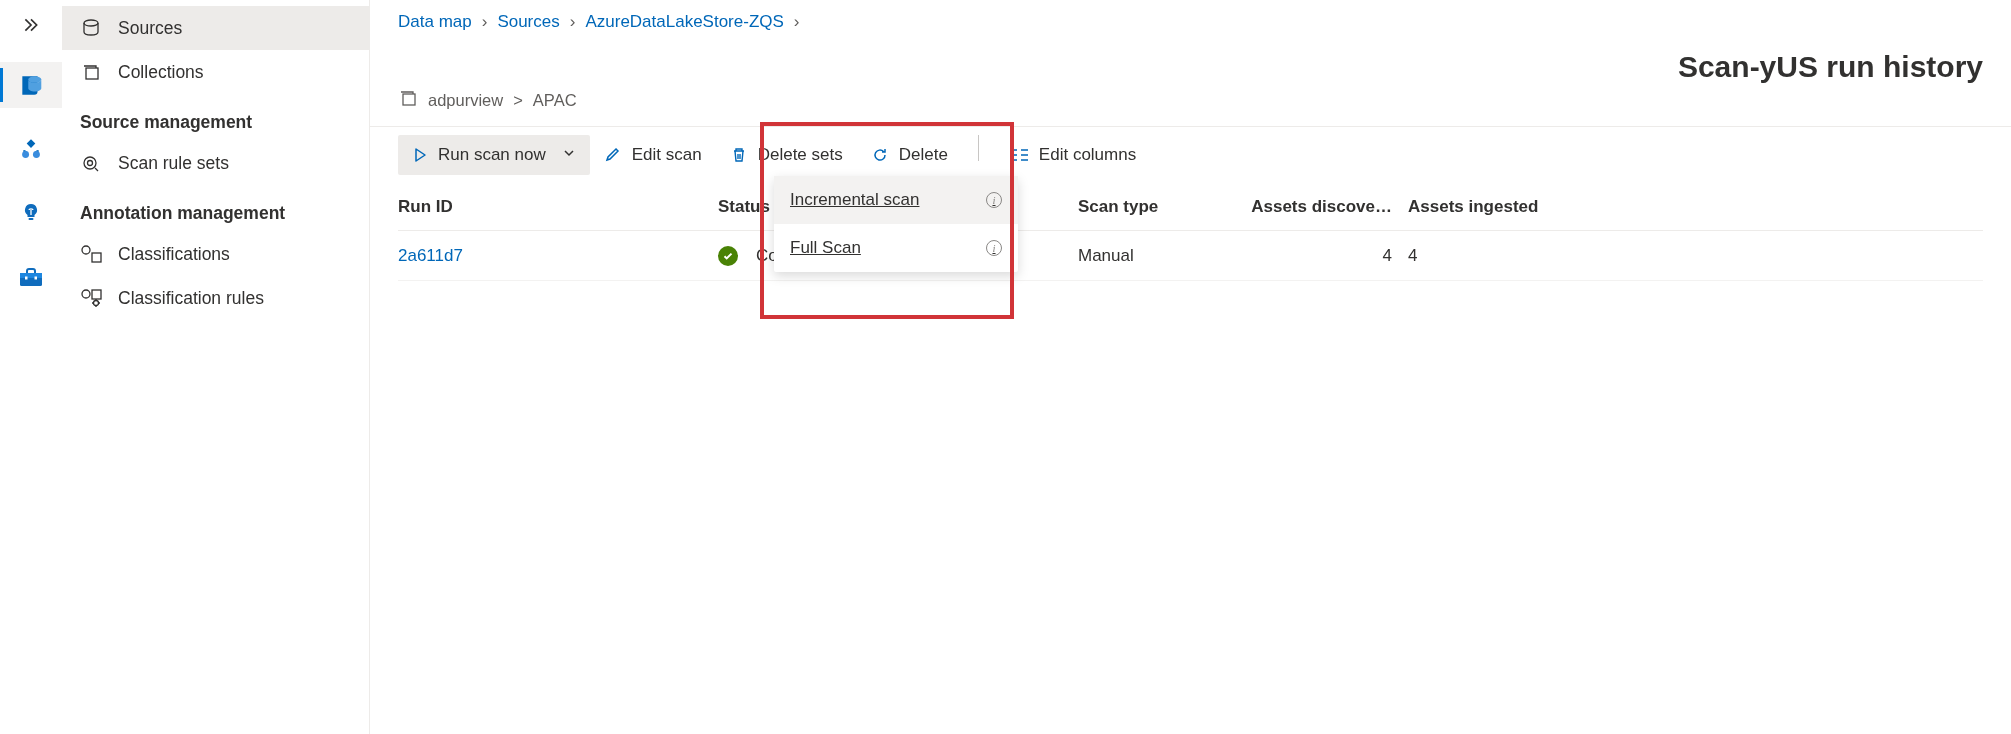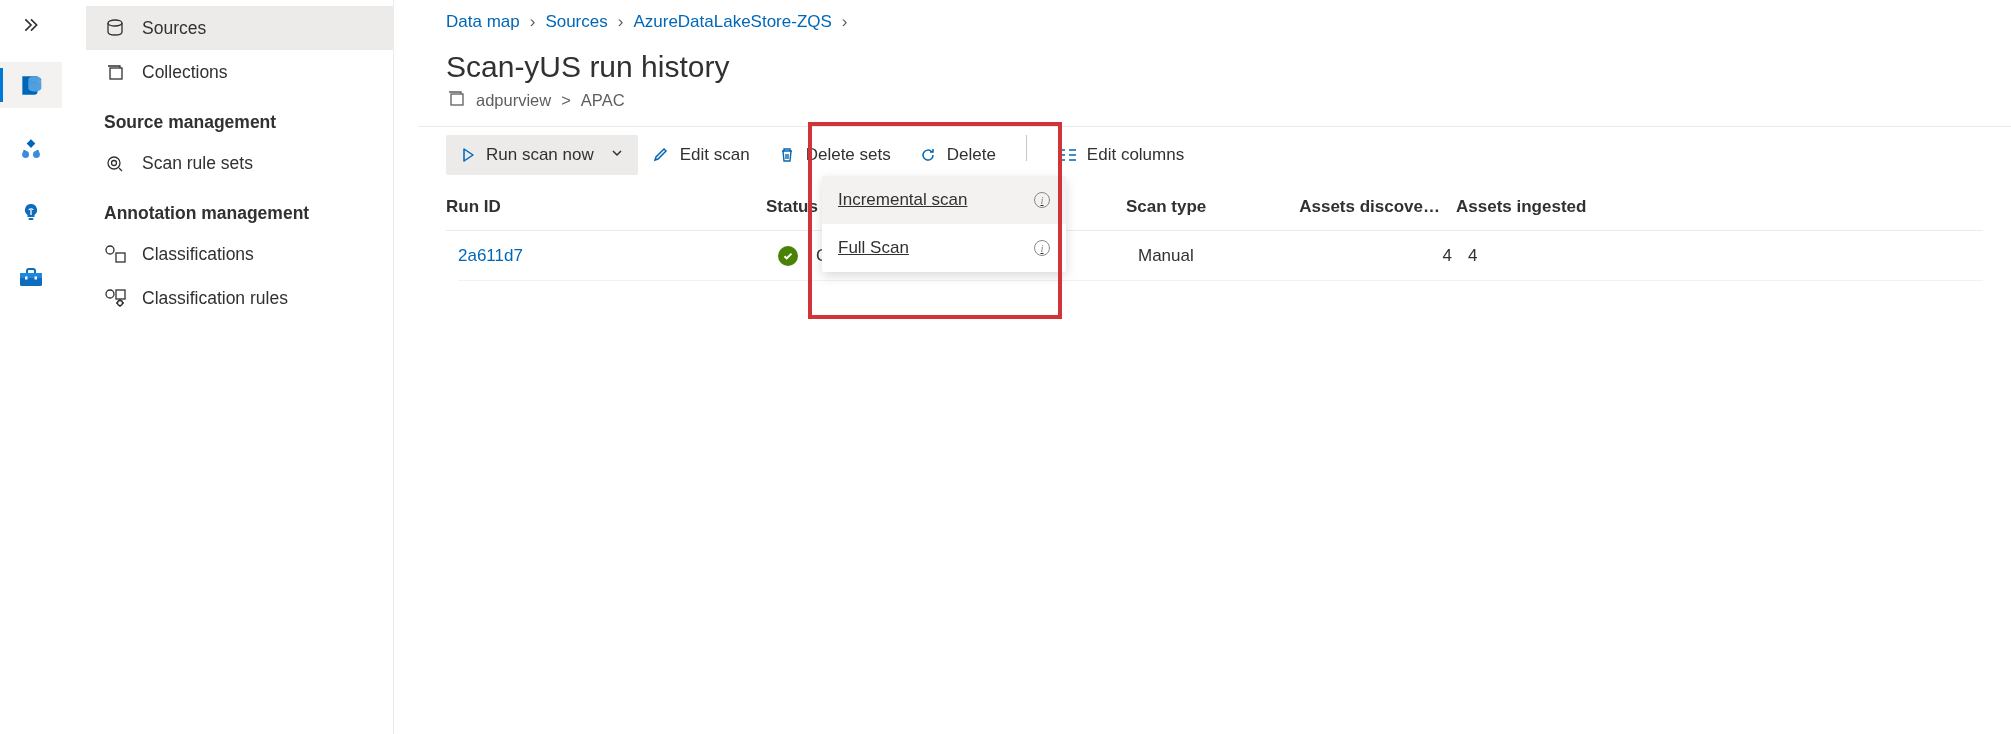--- a/index.html
+++ b/index.html
@@ -9,21 +9,20 @@
   color: #323130;
   background: #fff;
   width: 2011px;
   height: 734px;
   overflow: hidden;
 }
 .app {
   display: flex;
   width: 100%;
   height: 100%;
-  gap: 24px;
 }
 
 
 .icon-rail {
   width: 62px;
   background: #fff;
   padding-top: 6px;
   display: flex;
   flex-direction: column;
   align-items: center;
@@ -99,22 +98,23 @@
 }
 .breadcrumbs a {
   color: #0067b8;
   text-decoration: none;
   cursor: pointer;
 }
 .bc-sep { color: #605e5c; }
 
 .page-title {
   font-size: 30px;
-  font-weight: 400;
+  font-weight: 700;
   padding: 18px 28px 4px 28px;
+  text-align: right;
 }
 .coll-path {
   display: flex;
   align-items: center;
   gap: 10px;
   padding: 0 28px 14px 28px;
   font-size: 16.5px;
   color: #605e5c;
 }
 .coll-path .sep { color: #605e5c; }
@@ -215,21 +215,20 @@
 .col.scantype { width: 165px; }
 .col.assetsd { width: 165px; justify-content: flex-end; }
 .col.assetsi { width: 160px; }
 
 .trow {
   display: flex;
   align-items: center;
   height: 50px;
   font-size: 17px;
   border-bottom: 1px solid #f3f2f1;
-  margin-left: 12px;
 }
 .runid-link { color: #0067b8; cursor: pointer; }
 .status-ok {
   width: 20px; height: 20px; border-radius: 50%;
   background: #498205;
   display: flex; align-items: center; justify-content: center;
   margin-right: 10px;
 }
 .status-ok svg { display:block; }
 .ellips { overflow: hidden; text-overflow: ellipsis; white-space: nowrap; }

